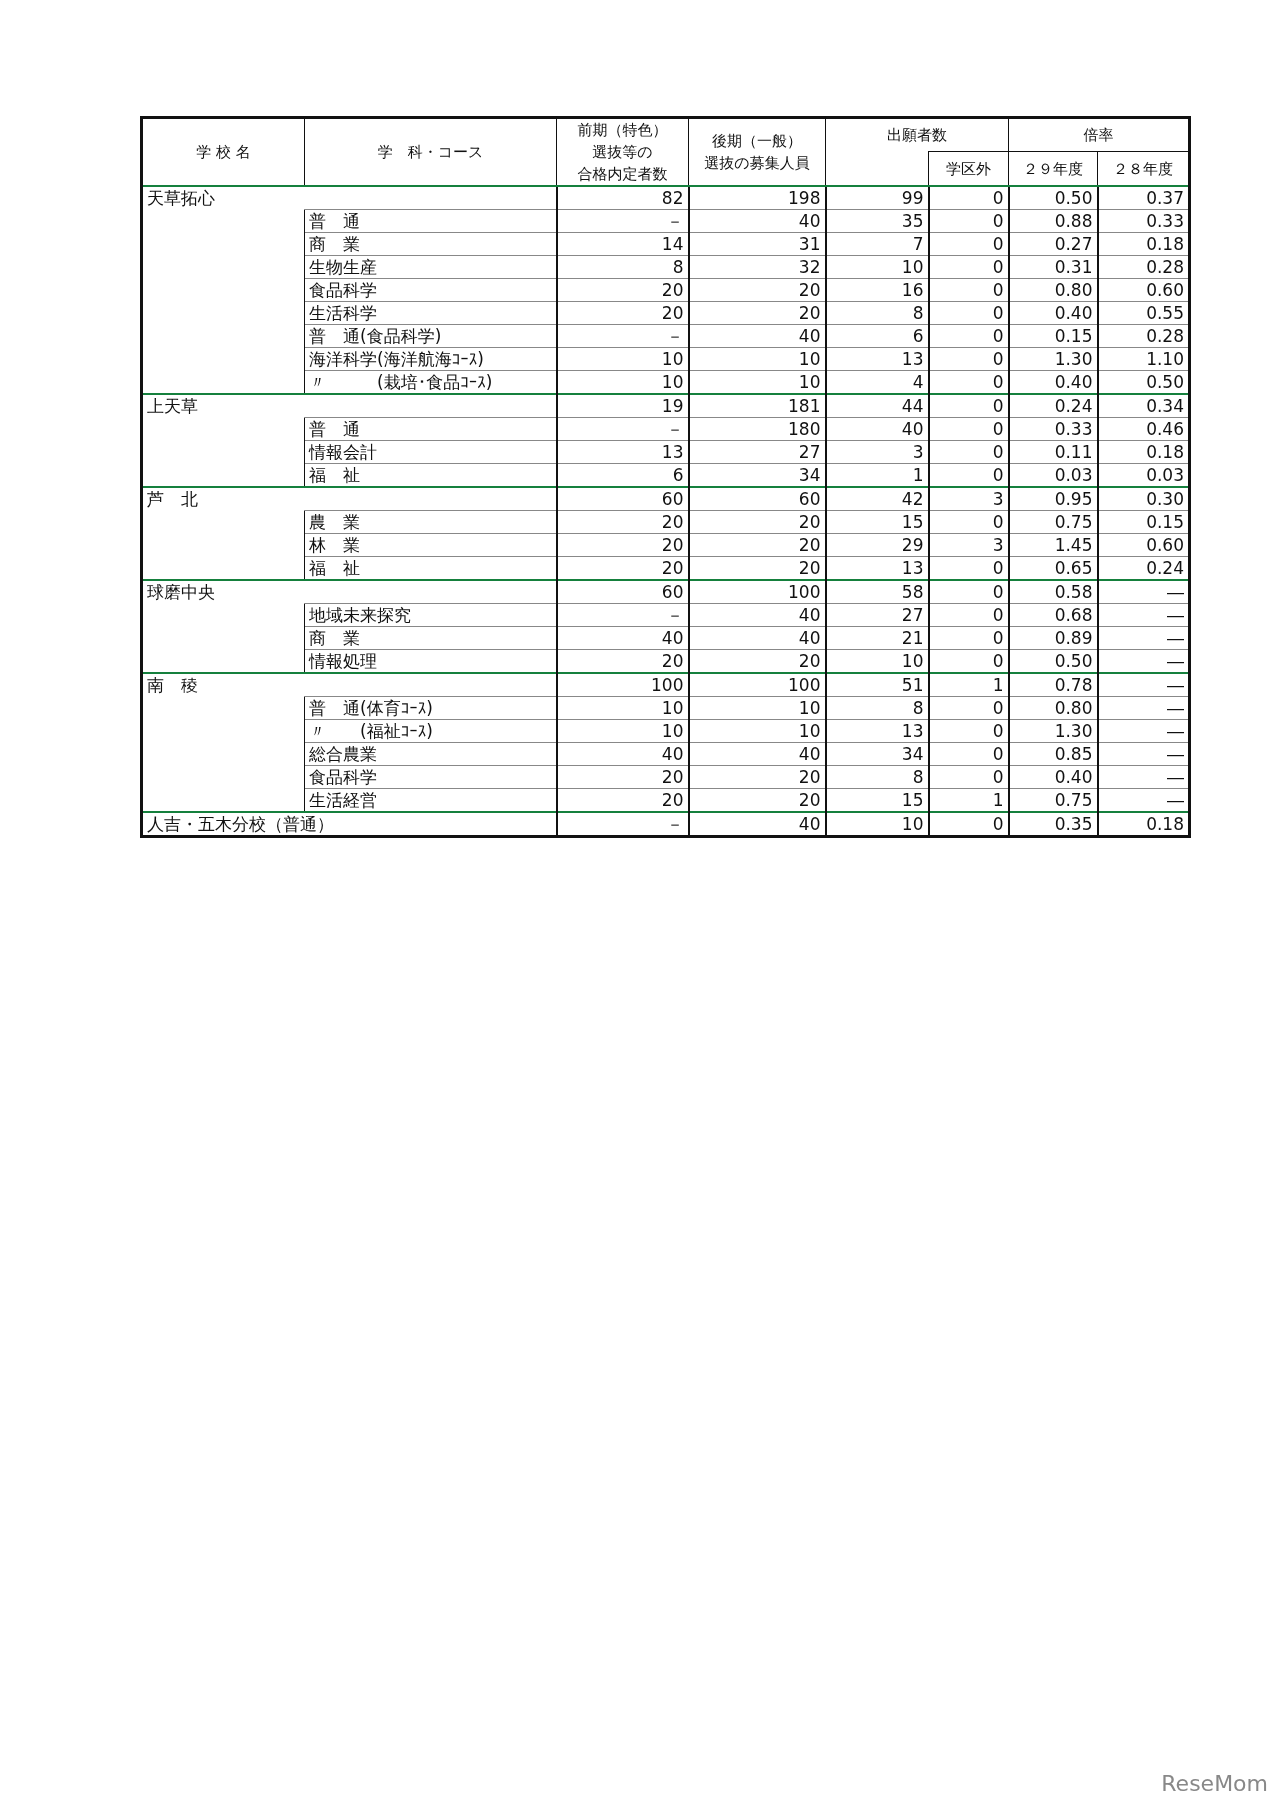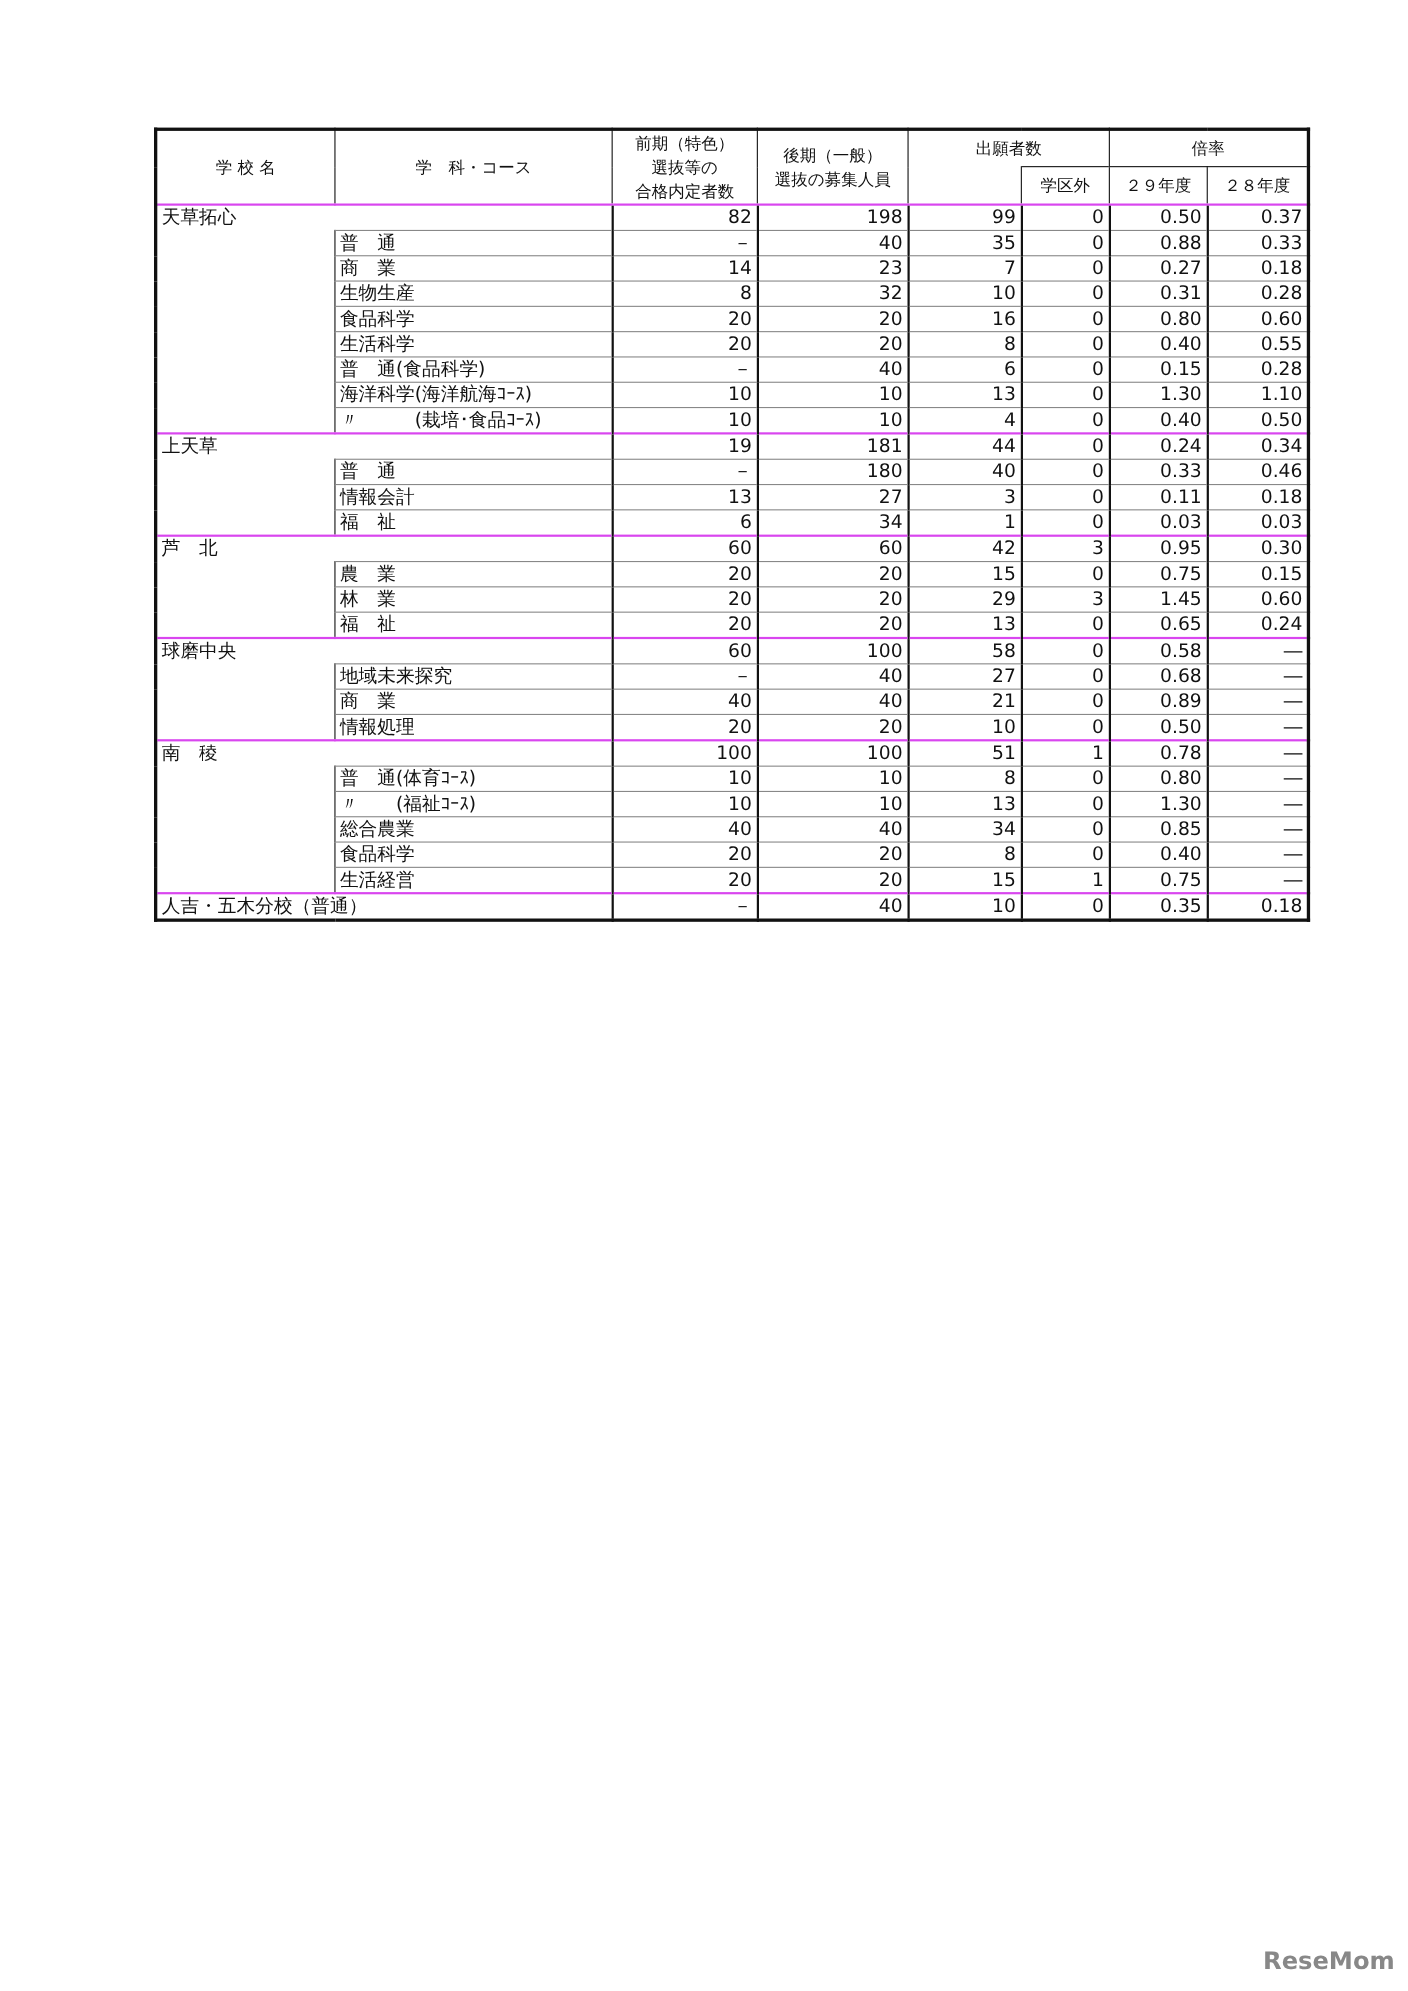--- a/index.html
+++ b/index.html
@@ -2,24 +2,24 @@
 <html><head>
 <meta charset="utf-8">
 <style>
   html, body { margin:0; padding:0; background:#fff; }
   body { width:1280px; height:1810px; position:relative; font-family:"DejaVu Sans", sans-serif; color:#111; }
   table.t { position:absolute; left:140px; top:116px; width:1048px; border-collapse:collapse; border:3px solid #111; table-layout:fixed; font-size:17px; }
   table.t td, table.t th { padding:0 4px; height:22px; line-height:22px; white-space:nowrap; overflow:hidden; }
   th { font-weight:normal; font-size:15px; border:1.5px solid #111; text-align:center; line-height:18px; }
   td.num { text-align:right; border-left:2px solid #111; border-right:1px solid #111; }
   td.sub { border-left:1.5px solid #111; }
-  tr.school td { border-top:2px solid #d946ef; }
+  tr.school td { border-top:2px solid #15803d; }
   tr.course td.c, tr.course td.num { border-top:1px solid #888; }
   tr.course td.sch { border-top:none; }
-  .wm { position:absolute; right:12px; bottom:14px; font-size:22px; font-weight:bold; color:#888; font-family:"DejaVu Sans", sans-serif; }
+  .wm { position:absolute; right:12px; bottom:14px; font-size:22px; font-weight:normal; color:#888; font-family:"DejaVu Sans", sans-serif; }
 </style>
 </head>
 <body>
 
 <table class="t">
   <colgroup>
     <col style="width:163px">
       <col style="width:252px">
       <col style="width:132px">
       <col style="width:137px">
@@ -68,21 +68,21 @@
         <td class="num">40</td>
         <td class="num">35</td>
         <td class="num">0</td>
         <td class="num">0.88</td>
         <td class="num">0.33</td>
       </tr>
       <tr class="course">
         <td class="sch"></td>
         <td class="c sub">商　業</td>
         <td class="num">14</td>
-        <td class="num">23</td>
+        <td class="num">31</td>
         <td class="num">7</td>
         <td class="num">0</td>
         <td class="num">0.27</td>
         <td class="num">0.18</td>
       </tr>
       <tr class="course">
         <td class="sch"></td>
         <td class="c sub">生物生産</td>
         <td class="num">8</td>
         <td class="num">32</td>

